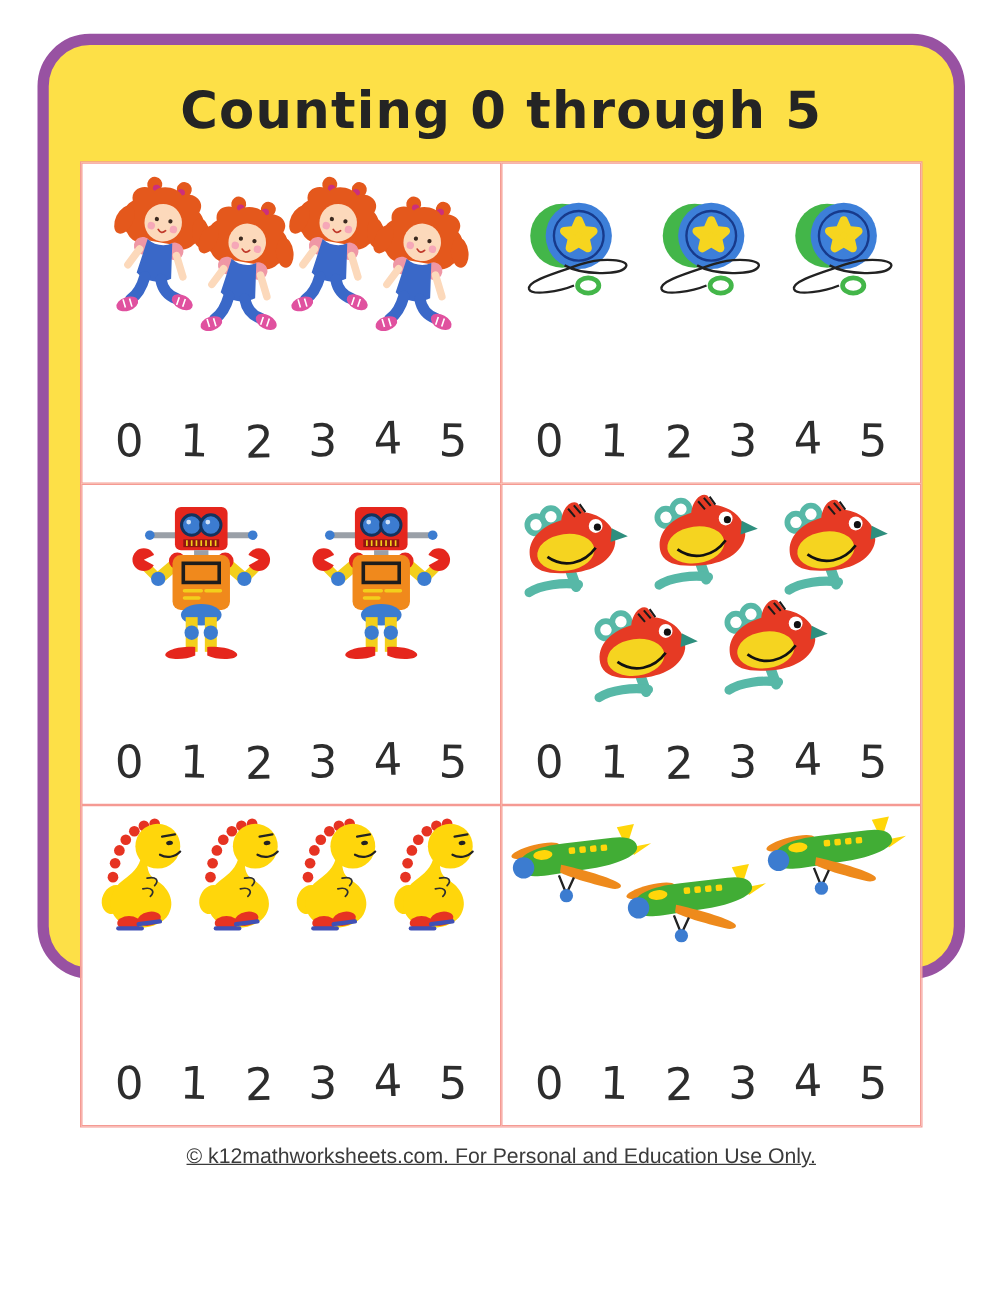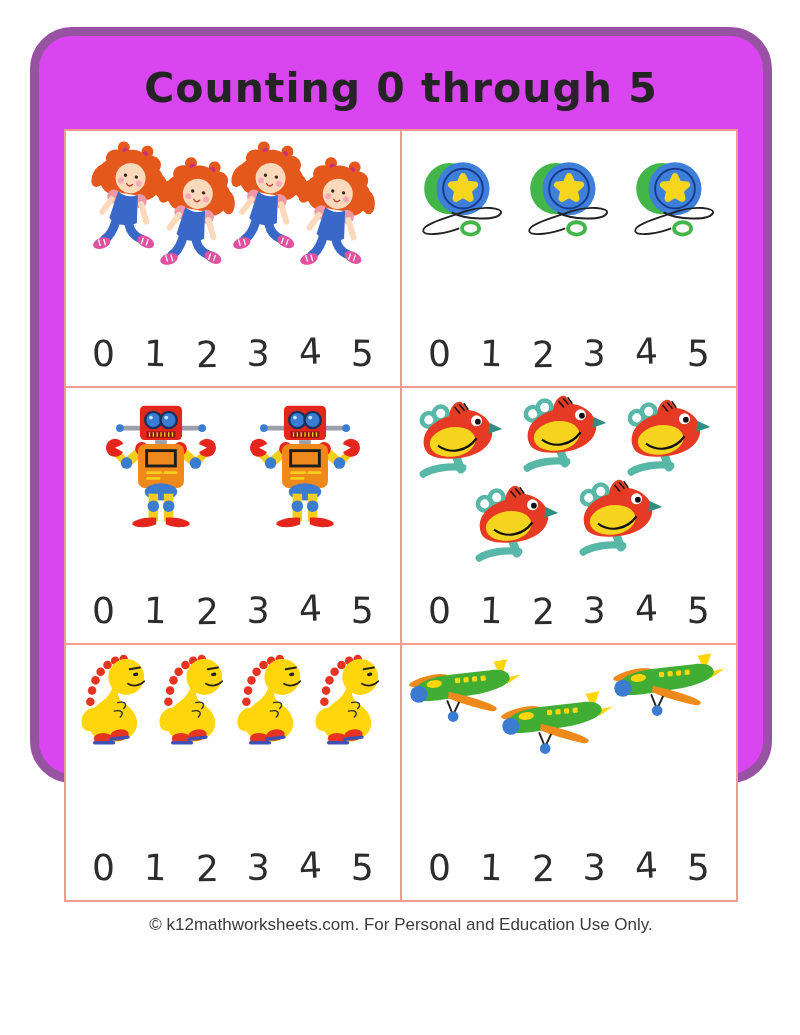--- a/index.html
+++ b/index.html
@@ -2,21 +2,21 @@
 <html><head>
 <meta charset="utf-8">
 <style>
   html,body{margin:0;padding:0;}
   body{
     width:800px;height:1035px;background:#ffffff;overflow:hidden;position:relative;
     font-family:"DejaVu Sans", sans-serif;
   }
   .frame{
     position:absolute;left:30px;top:27px;width:742px;height:756px;
-    box-sizing:border-box;border:9px solid #9852a2;border-radius:42px;background:#d946ef;
+    box-sizing:border-box;border:9px solid #9852a2;border-radius:42px;background:#fde047;
   }
   .title{
     text-align:center;margin:28px 10px 0;font-size:41px;font-weight:700;color:#242424;
     letter-spacing:1px;
   }
   .instructions{
     text-align:center;margin:18px 0 0;font-size:19px;color:#2b2b2b;letter-spacing:.5px;
   }
   .grid{
     width:672px;margin:17px auto 0;display:grid;
@@ -54,21 +54,21 @@
   
   .art-dinos{display:flex;justify-content:center;padding-top:8px;}
   .art-dinos svg{margin:0 -2px;}
   
   .art-planes svg{position:absolute;}
   .plane-1{left:4px;top:12px;} .plane-2{left:96px;top:44px;} .plane-3{left:208px;top:6px;}
   .footer{
     text-align:center;margin-top:13px;font-size:17px;
     font-family:"Liberation Sans", sans-serif;color:#3b3b3b;
   }
-  .footer a{color:#3b3b3b;cursor:pointer;text-align:center;}
+  .footer a{color:#3b3b3b;text-decoration:underline;cursor:pointer;text-align:center;}
   .defs{position:absolute;width:0;height:0;}
 </style>
 </head>
 <body>
 
 <svg class="defs" aria-hidden="true">
   <defs>
 
     <g id="g-doll">
       <circle cx="27" cy="8" r="6" fill="#e4581c"></circle>

